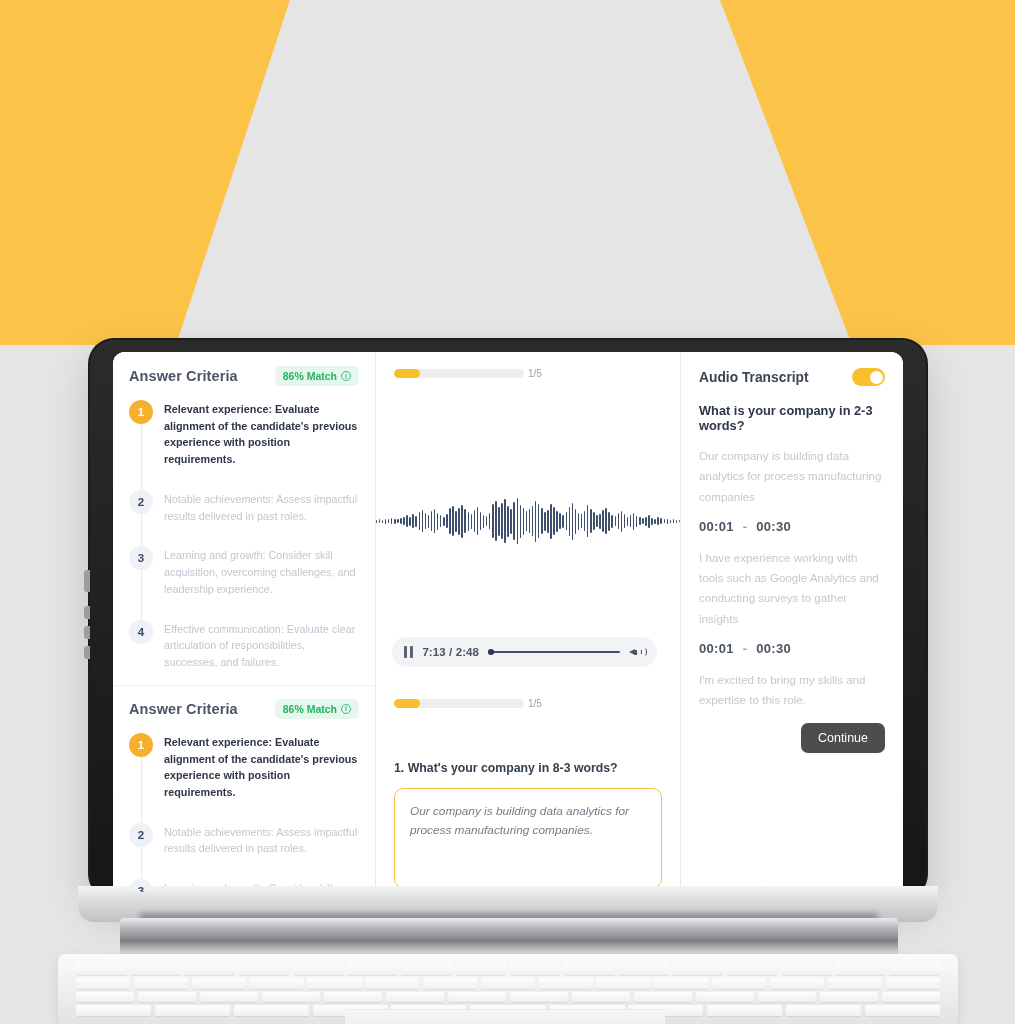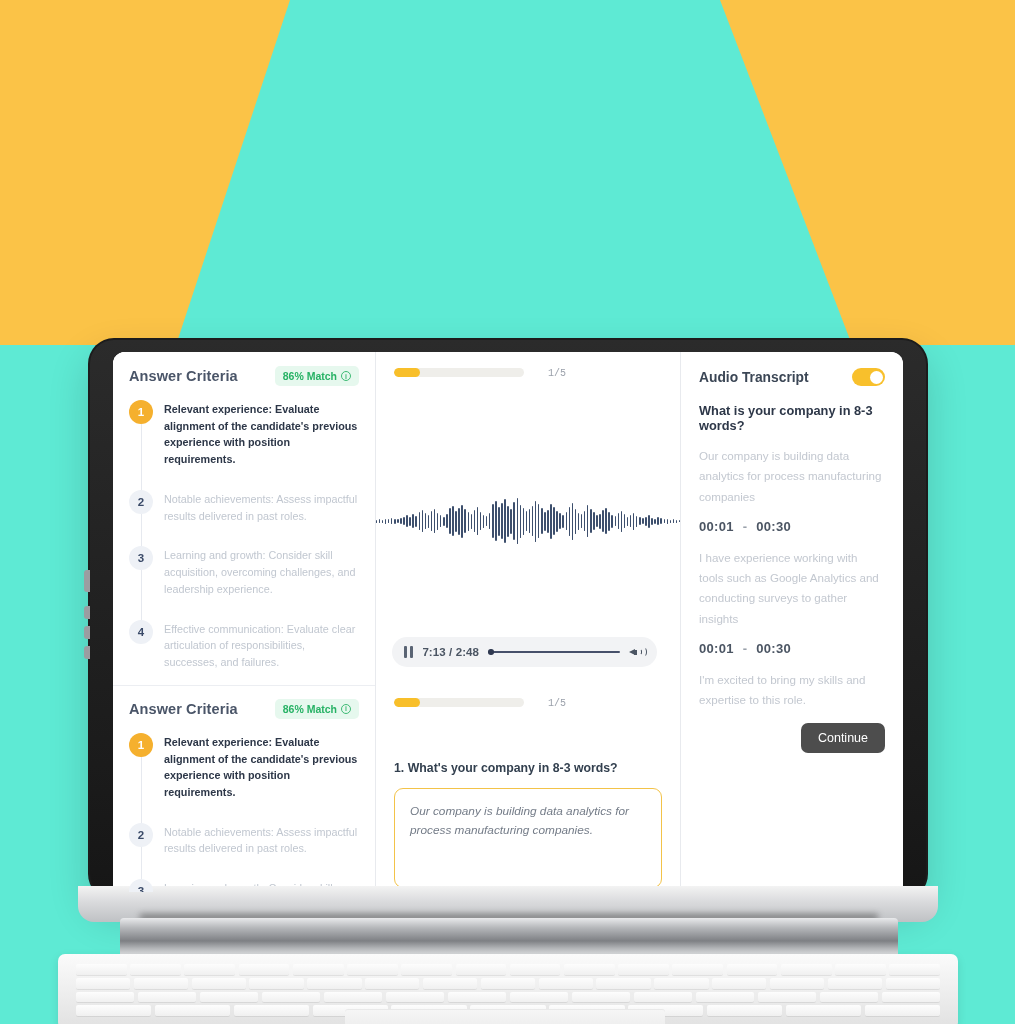--- a/index.html
+++ b/index.html
@@ -2,21 +2,21 @@
 <html><head>
 <meta charset="utf-8">
 <style>
   * { box-sizing: border-box; margin: 0; padding: 0; }
   html, body {
     width: 1015px; height: 1024px;
     background: #ffffff;
     font-family: "Liberation Sans", sans-serif;
     overflow: hidden;
   }
-  #stage { position: relative; width: 1015px; height: 1024px; background: #5eead4; }
+  #stage { position: relative; width: 1015px; height: 1024px; background: #e5e5e5; }
 
   
   .v-band { position: absolute; top: 0; left: 0; width: 1015px; height: 360px; }
   .v-left, .v-right { position: absolute; top: 0; background: #FBC347; }
   .v-left {
     left: 0; width: 300px; height: 345px;
     clip-path: polygon(0 0, 290px 0, 176px 345px, 0 345px);
   }
   .v-right {
     left: 560px; width: 455px; height: 345px;
@@ -94,21 +94,21 @@
   .step.active .txt { color: #2d3748; font-weight: 700; }
   .step .txt.muted { color: #c1c7d0; font-weight: 400; }
 
   
   .mid-col {
     width: 305px; flex: 0 0 305px; height: 100%;
     border-right: 1px solid #e8eaee;
     position: relative; background:#fff;
   }
   .mid-top { height: 330px; position: relative; padding: 16px 18px 0 18px; }
-  .prog-row { display:flex; gap:24px;font-family:Liberation Mono, monospace; }
+  .prog-row { display:flex; align-items:center; gap:4px; }
   .prog-track { width: 130px; height: 9px; background:#efeeea; border-radius: 6px; overflow:hidden; }
   .prog-fill { height:100%; background:#F8BF2A; border-radius:6px; }
   .prog-label { font-size: 10px; color:#9aa0aa; font-weight: 500; }
 
   .waveform {
     position:absolute; left: 0; right: 0; top: 140px;
     height: 58px; display:flex; align-items:center; justify-content:center; gap:1.6px;
   }
   .waveform span { width: 2.3px; background:#3d4f6d; border-radius: 1px; display:block; }
 
@@ -426,21 +426,21 @@
       </div>
 
       <div class="right-col">
         <div class="rt-head">
           <div class="rt-title">Audio Transcript</div>
           <div class="toggle">
             <div class="knob"></div>
           </div>
         </div>
 
-        <div class="rt-q">What is your company in 8-3 words?</div>
+        <div class="rt-q">What is your company in 2-3 words?</div>
 
         <div class="rt-p">Our company is building data analytics for process manufacturing companies</div>
         <div class="rt-time">
           <span>00:01</span>
           <span class="dash">-</span>
           <span>00:30</span>
         </div>
 
         <div class="rt-p">I have experience working with tools such as Google Analytics and conducting surveys to gather insights</div>
         <div class="rt-time">

